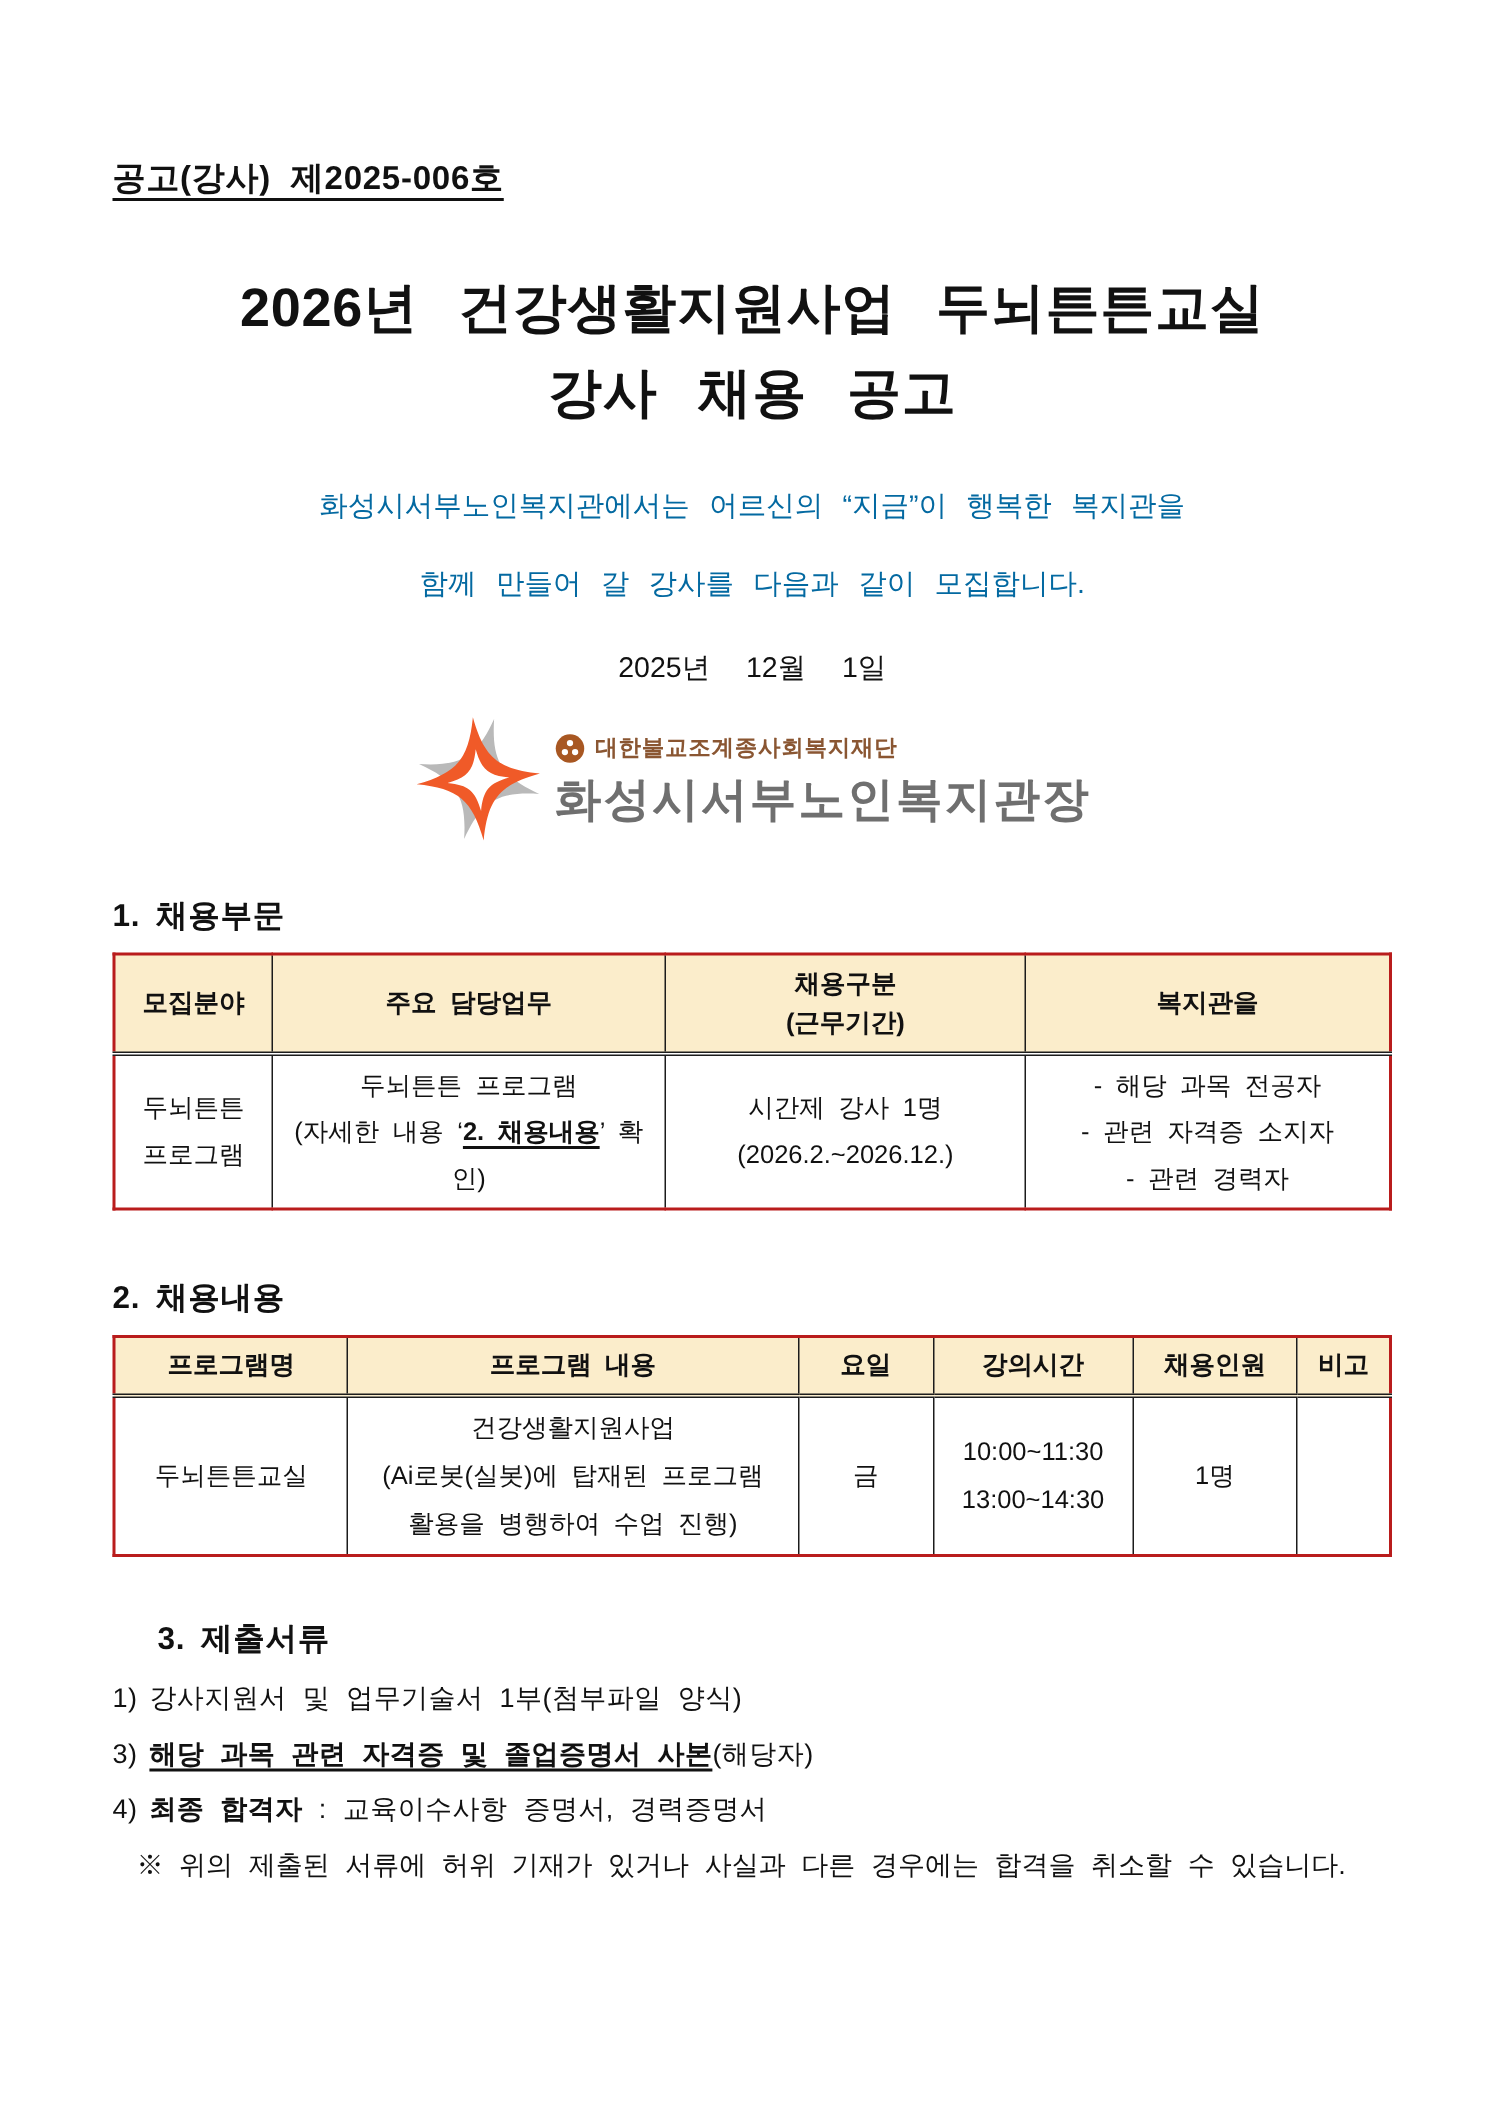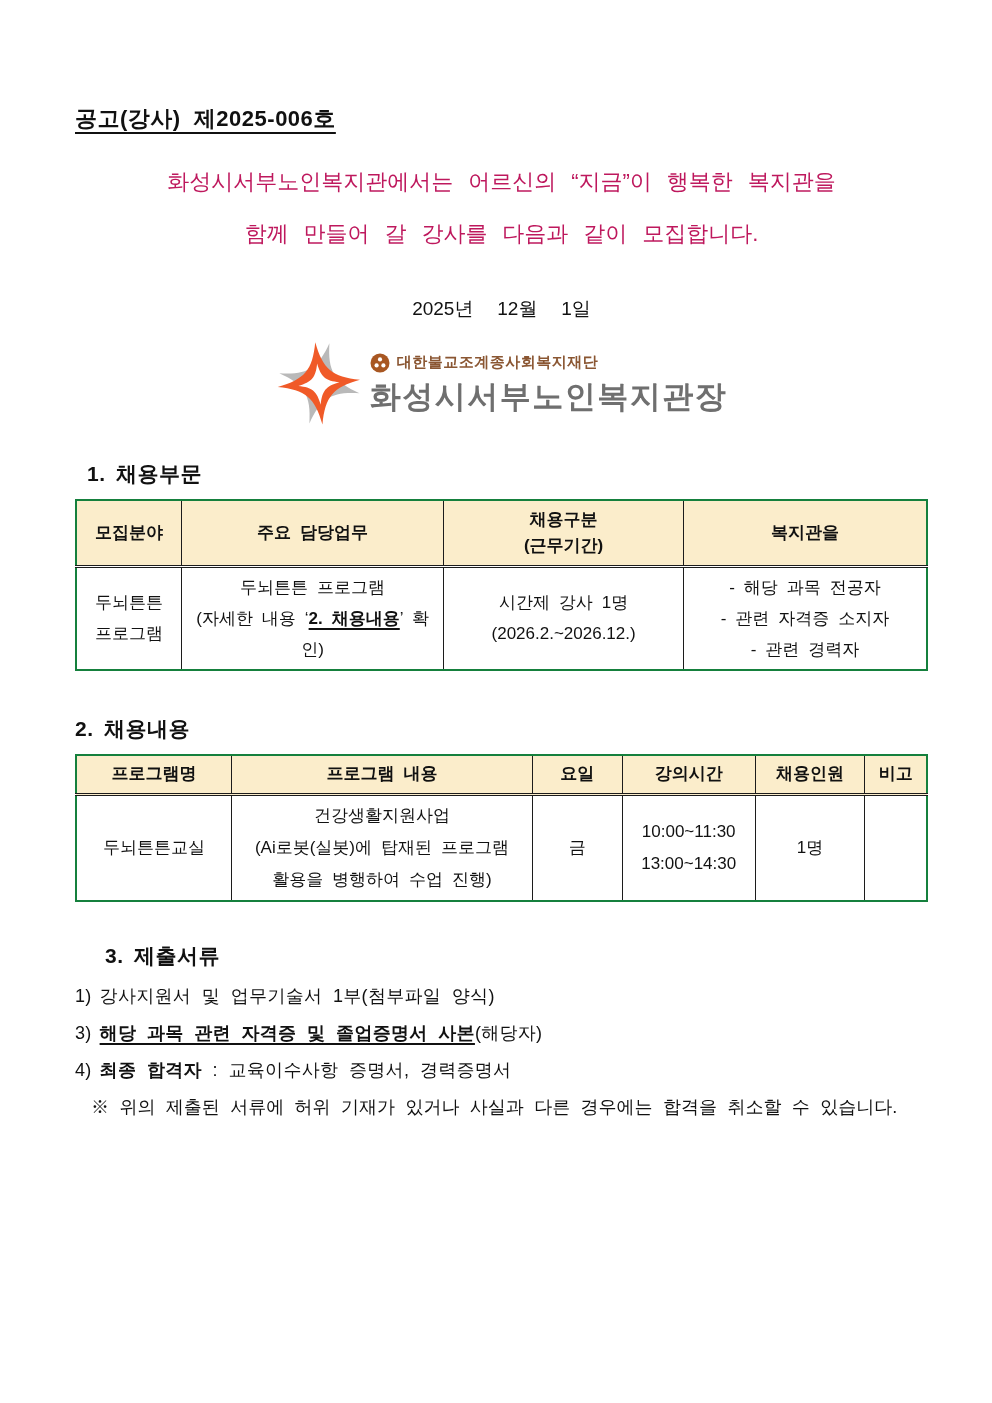--- a/index.html
+++ b/index.html
@@ -33,27 +33,27 @@
     font-size: 36px;
     font-weight: bold;
     line-height: 57px;
     letter-spacing: 0.5px;
     word-spacing: 0.45em;
   }
   
   .intro {
     margin-top: 22px;
     text-align: center;
-    font-size: 22px;
+    font-size: 19px;
     line-height: 52px;
     word-spacing: 0.4em;
-    color: #be185d;
+    color: #0369a1;
   }
   .date-line {
-    margin-top: 36px;
+    margin-top: 16px;
     text-align: center;
     font-size: 19px;
     white-space: pre;
     word-spacing: 0.35em;
   }
   
   .logo-row {
     margin-top: 14px;
     display: flex;
     justify-content: center;
@@ -71,30 +71,30 @@
     margin-top: 3px;
     font-size: 31px; font-weight: bold; color: #6f6f6f; letter-spacing: 1.5px;
   }
   
   .section-heading {
     font-size: 21px;
     font-weight: bold;
     letter-spacing: 0.5px;
     word-spacing: 0.2em;
   }
-  .sh1 { margin-top: 26px; margin-left: 12px; }
+  .sh1 { margin-top: 26px; }
   .sh2 { margin-top: 44px; }
   .sh3 { margin-top: 40px; margin-left: 30px; }
   
   table.doc-table {
     width: 100%;
     border-collapse: collapse;
     table-layout: fixed;
     margin-top: 11px;
-    border: 2px solid #15803d;
+    border: 2px solid #b91c1c;
   }
   table.doc-table th, table.doc-table td {
     border: 1px solid #1c1c1c;
     text-align: center;
     vertical-align: middle;
     font-size: 17px;
     padding: 4px 5px;
     word-spacing: 0.25em;
   }
   table.doc-table th {
@@ -123,20 +123,24 @@
 </style>
 </head>
 <body>
 
 <div class="page">
 
   <div class="ref-no">
     <span>공고(강사) 제2025-006호</span>
   </div>
 
+  <div class="doc-title">
+    <div>2026년 건강생활지원사업 두뇌튼튼교실</div>
+    <div>강사 채용 공고</div>
+  </div>
 
   <div class="intro">
     <div>화성시서부노인복지관에서는 어르신의 “지금”이 행복한 복지관을</div>
     <div>함께 만들어 갈 강사를 다음과 같이 모집합니다.</div>
   </div>
 
   <div class="date-line">2025년  12월  1일</div>
 
   <div class="logo-row">
     <svg class="logo-star" viewBox="0 0 100 110" xmlns="http://www.w3.org/2000/svg">

